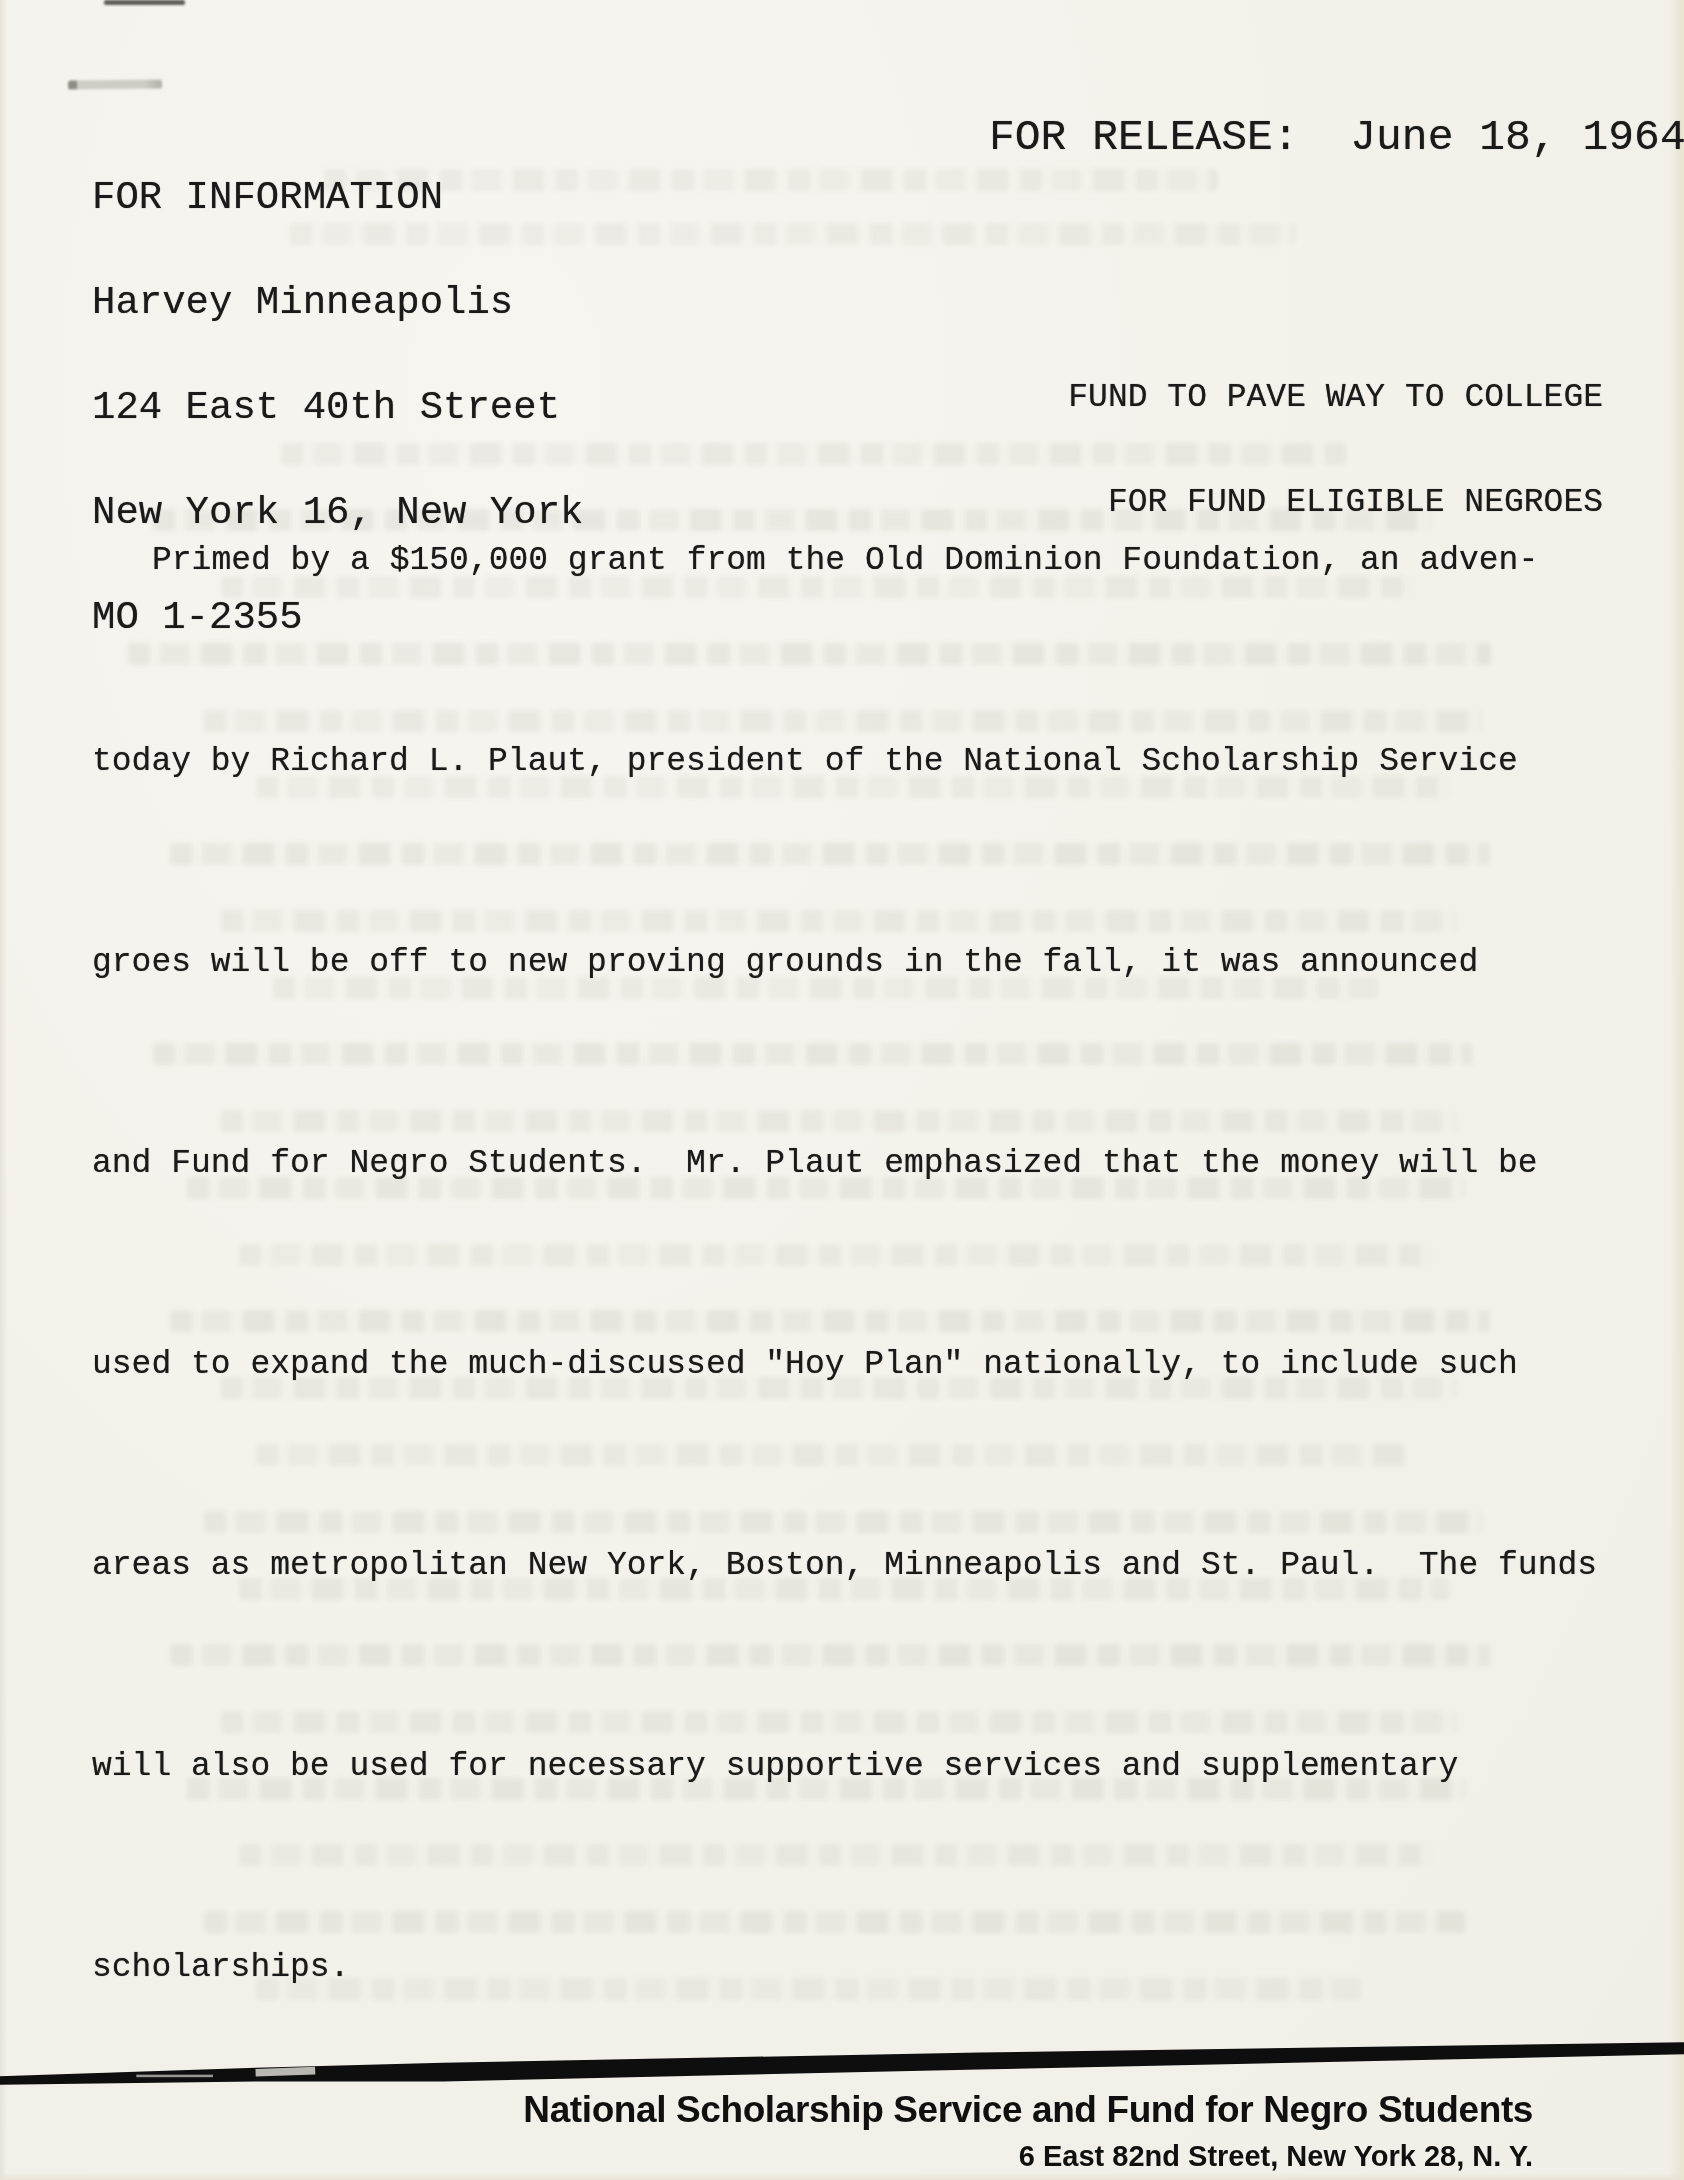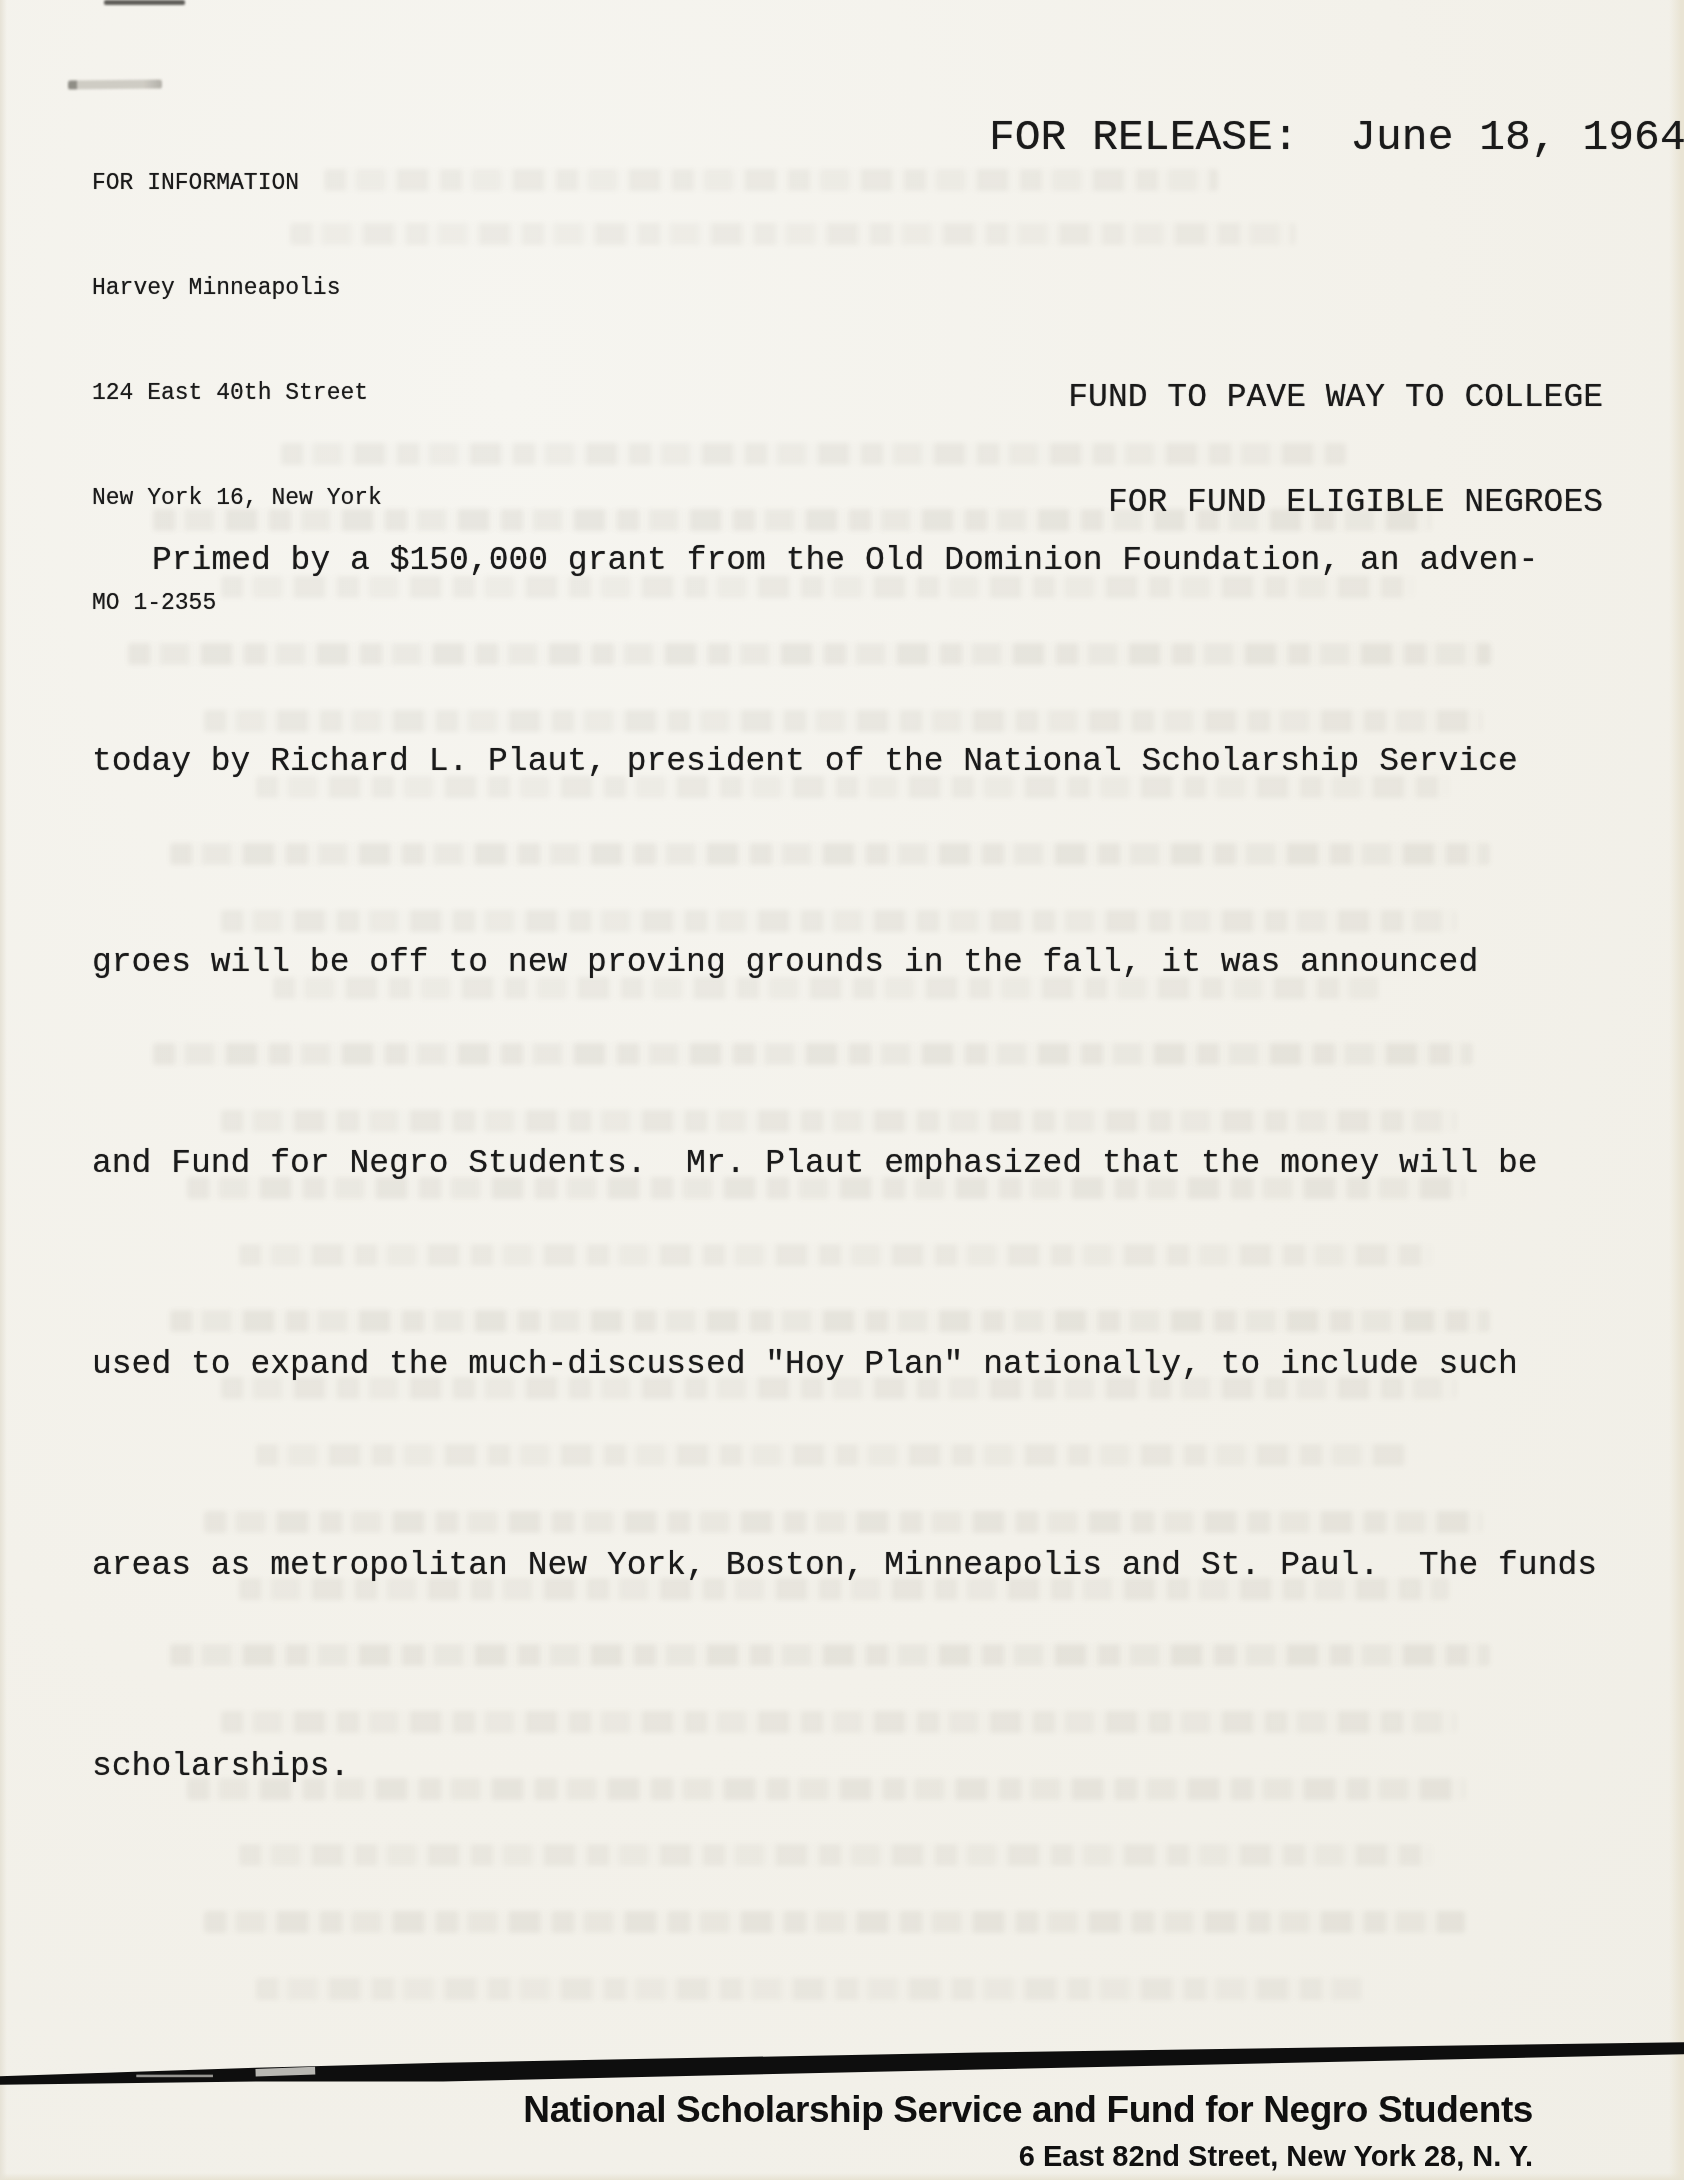--- a/index.html
+++ b/index.html
@@ -16,21 +16,21 @@
   
   .edge-right{position:absolute;right:0;top:0;width:15.3px;height:100%;
     background:linear-gradient(90deg,rgba(226,220,200,0) 0%, #e9e4d4 80%);}
   .edge-bottom{position:absolute;left:0;bottom:0;width:100%;height:8.5px;
     background:linear-gradient(0deg,#e7e2d2 10%,rgba(231,226,210,0) 100%);}
   .edge-left{position:absolute;left:0;top:0;width:6.8px;height:100%;
     background:linear-gradient(90deg,#e6e2d6 0%,rgba(230,226,214,0) 100%);}
 
   
   .tw { white-space:pre; text-shadow:0 0 0.9px rgba(15,15,15,.6); }
-  .contact { position:absolute; left:92px; top:96px; font-size:23px; line-height:35px; }
+  .contact { position:absolute; left:92px; top:111px; font-size:39px; line-height:35px; }
   .release { position:absolute; left:970px; top:113px; font-size:43px;margin-left:19px; }
   .headline { position:absolute; left:0; top:310px; width:1603px; text-align:right;
               font-size:33px; line-height:35px; }
   .bodytext { position:absolute; left:92px; top:393px; width:1550px;
               font-size:33px; line-height:67px; }
   .ln { white-space:pre; }
   .indent { padding-left:60px; }
 
   
   .footer-org { position:absolute; right:151px; top:2089px; font-size:37px;
@@ -110,20 +110,21 @@
     <div>FOR FUND ELIGIBLE NEGROES</div>
   </div>
 
   <div class="bodytext tw">
     <div class="ln indent">Primed by a $150,000 grant from the Old Dominion Foundation, an adven-</div>
     <div class="ln">today by Richard L. Plaut, president of the National Scholarship Service</div>
     <div class="ln">groes will be off to new proving grounds in the fall, it was announced</div>
     <div class="ln">and Fund for Negro Students.  Mr. Plaut emphasized that the money will be</div>
     <div class="ln">used to expand the much-discussed "Hoy Plan" nationally, to include such</div>
     <div class="ln">areas as metropolitan New York, Boston, Minneapolis and St. Paul.  The funds</div>
+    <div class="ln">will also be used for necessary supportive services and supplementary</div>
     <div class="ln">scholarships.</div>
     
     
     
     
     
     
     
     
     

